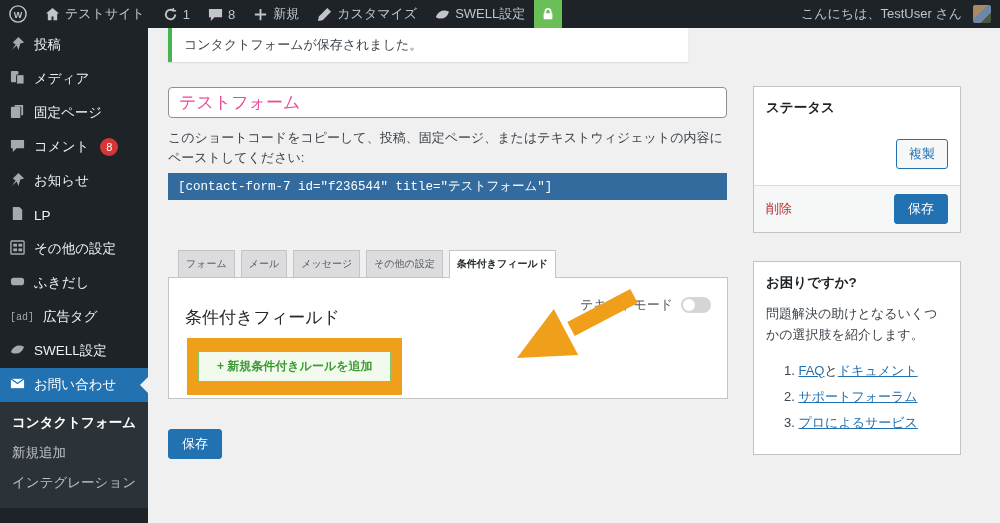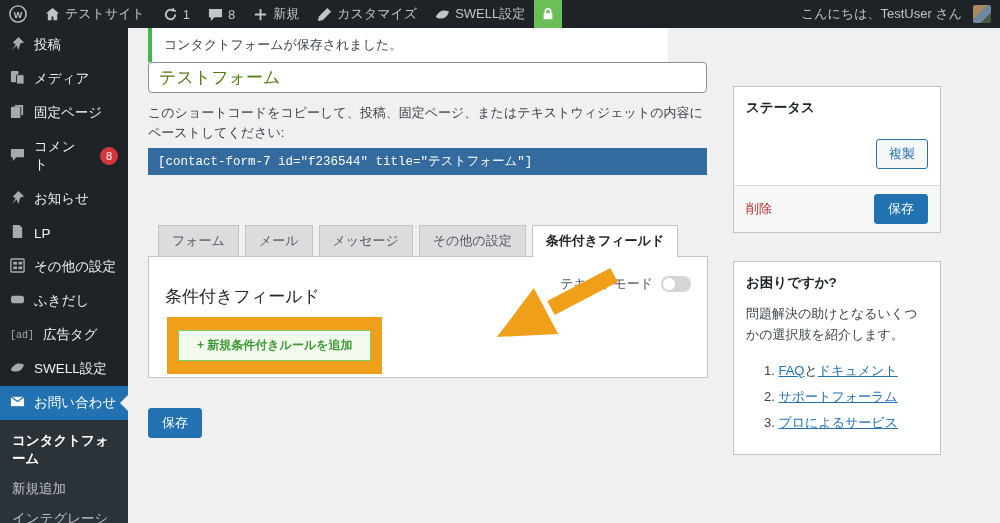--- a/index.html
+++ b/index.html
@@ -14,50 +14,50 @@
     display:flex; align-items:stretch; font-size:13px; position:relative; z-index:50;
   }
   .ab-item { display:flex; align-items:center; gap:5px; padding:0 9px; cursor:pointer; white-space:nowrap; }
   .ab-item svg { display:block; }
   .ab-right { margin-left:auto; display:flex; align-items:center; }
   .ab-lock { background:#6abf57; width:28px; justify-content:center; }
   .avatar { width:18px; height:18px; border-radius:2px; margin-left:6px;
     background:linear-gradient(135deg,#b08860 0 40%,#6f87a0 40% 70%,#4a5a40 70%); }
   
   .wrap { display:flex; height:495px; }
-  .sidebar { width:128px; background:#1d2327; color:#f0f0f1; flex:none; font-size:13.5px; }
+  .sidebar { width:148px; background:#1d2327; color:#f0f0f1; flex:none; font-size:13.5px; }
   .menu-item { display:flex; align-items:center; gap:9px; padding:8px 10px; cursor:pointer; position:relative; }
   .menu-item svg, .menu-item .txticon { flex:none; color:#a7aaad; }
   .menu-item.active { background:#2271b1; color:#fff; }
   .menu-item.active svg { color:#fff; }
   .menu-arrow { position:absolute; right:0; top:50%; margin-top:-8px; width:0; height:0;
     border-top:8px solid transparent; border-bottom:8px solid transparent; border-right:8px solid #f0f0f1; }
   .submenu { background:#2c3338; padding:6px 0 10px; }
   .submenu-item { padding:6px 10px 6px 12px; color:#bcc0c4; cursor:pointer; }
   .submenu-item.current { color:#fff; font-weight:bold; }
   .badge { background:#d63638; color:#fff; border-radius:9px; min-width:18px; height:18px;
     display:inline-flex; align-items:center; justify-content:center; font-size:11px; padding:0 5px; margin-left:2px; }
   .txticon { font-family:"Liberation Mono","DejaVu Sans Mono",monospace; font-size:10px; }
   
   .content { flex:1; padding:0 15px 0 20px; position:relative; }
   .notice { background:#fff; border-left:4px solid #46b450; box-shadow:0 1px 1px rgba(0,0,0,.08);
     padding:8px 12px; width:520px; }
   .columns { display:flex; gap:17px; align-items:flex-start; }
   .main-col { width:568px; flex:none; }
   .side-col { width:208px; flex:none; }
-  .title-input { width:559px; height:31px; font-size:17px; padding:3px 10px;
-    border:1px solid #8c8f94; border-radius:4px; background:#fff; color:#4d7c0f;
+  .title-input { margin-top:25px; width:559px; height:31px; font-size:17px; padding:3px 10px;
+    border:1px solid #8c8f94; border-radius:4px; background:#fff; color:#ec4899;
     font-family:"Liberation Sans","DejaVu Sans",sans-serif; }
   .copy-desc { margin-top:10px; width:565px; line-height:1.55; }
   .shortcode-bar { margin-top:5px; width:559px; background:#336b9e; color:#fff; padding:5px 10px;
     font-family:"Liberation Mono","DejaVu Sans Mono",monospace; font-size:12.5px; }
   
   .tabs { margin-top:50px; display:flex; gap:6px; padding-left:10px; position:relative; z-index:2; }
   .tab { background:#dcdcde; border:1px solid #c3c4c7; border-bottom:none; color:#50575e;
-    padding:6px 13px; cursor:pointer; font-size:13px; }
+    padding:6px 7px; cursor:pointer; font-size:10px; }
   .tab.active { background:#fff; font-weight:bold; color:#1d2327; padding-bottom:7px; margin-bottom:-1px; }
   .panel { background:#fff; border:1px solid #c3c4c7; width:560px; height:122px; position:relative; padding:14px 16px; }
   .textmode-row { position:absolute; top:18px; right:16px; display:flex; align-items:center; gap:8px; color:#50575e; }
   .toggle { width:30px; height:16px; border-radius:8px; background:#d5d5d7; position:relative; cursor:pointer; }
   .toggle .knob { position:absolute; left:2px; top:2px; width:12px; height:12px; border-radius:50%; background:#fff; }
   .panel-heading { font-size:17px; color:#23282d; font-weight:normal; margin-top:14px; }
   .hl-box { display:inline-block; background:#ef9f1a; padding:13px 11px; margin:9px 0 0 2px; }
   .add-rule-btn { background:#f2faee; border:1px solid #7fc96f; color:#3d9a33; font-weight:bold;
     font-size:12px; padding:6px 18px; cursor:pointer; font-family:inherit; }
   .arrow-svg { position:absolute; left:180px; top:8px; pointer-events:none; }

